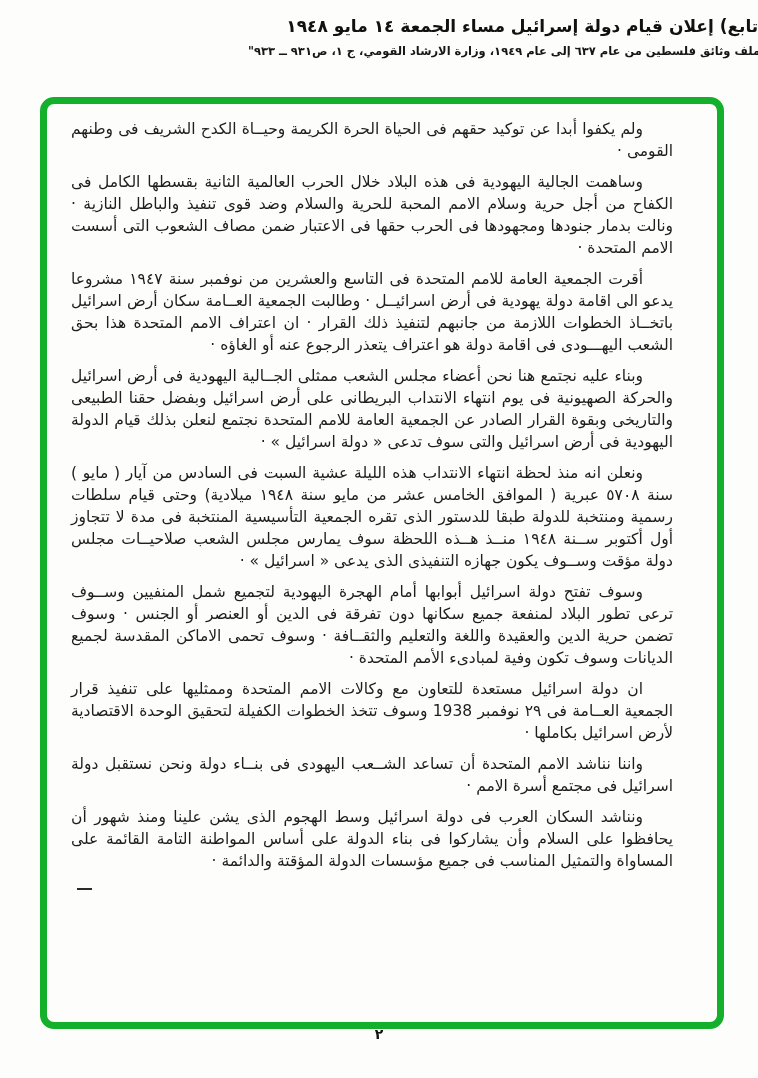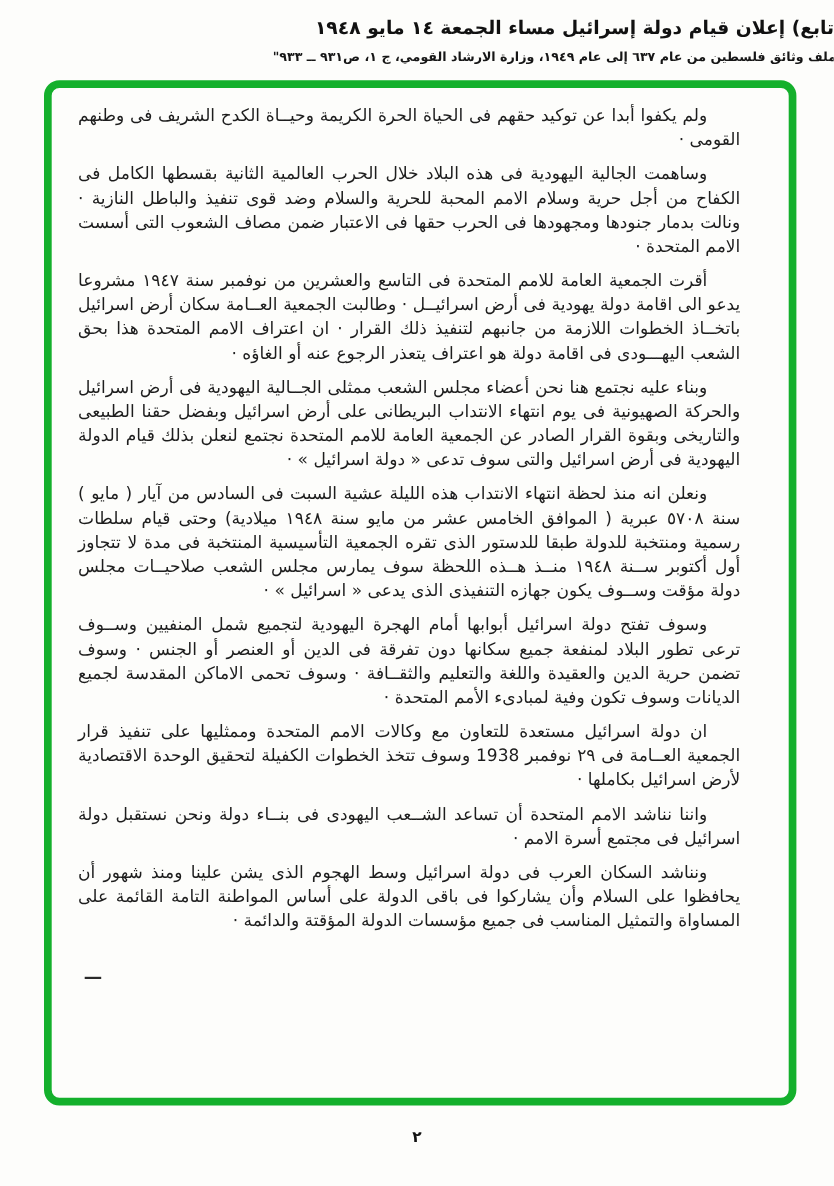--- a/index.html
+++ b/index.html
@@ -32,21 +32,21 @@
   }
   .doc-source {
     margin-top: 8px;
     font-size: 11.5px;
     font-weight: bold;
     color: #161616;
   }
   .green-box {
     position: absolute;
     left: 40px;
-    top: 73px;
+    top: 97px;
     width: 684px;
     height: 932px;
     border: 7px solid #14b02c;
     border-radius: 14px;
     background: transparent;
     padding: 14px 44px 10px 24px;
     overflow: hidden;
   }
   .body-text {
     direction: rtl;
@@ -101,21 +101,21 @@
         <p>وبناء عليه نجتمع هنا نحن أعضاء مجلس الشعب ممثلى الجــالية اليهودية فى أرض اسرائيل والحركة الصهيونية فى يوم انتهاء الانتداب البريطانى على أرض اسرائيل وبفضل حقنا الطبيعى والتاريخى وبقوة القرار الصادر عن الجمعية العامة للامم المتحدة نجتمع لنعلن بذلك قيام الدولة اليهودية فى أرض اسرائيل والتى سوف تدعى « دولة اسرائيل » ·</p>
 
         <p>ونعلن انه منذ لحظة انتهاء الانتداب هذه الليلة عشية السبت فى السادس من آيار ( مايو ) سنة ٥٧٠٨ عبرية ( الموافق الخامس عشر من مايو سنة ١٩٤٨ ميلادية) وحتى قيام سلطات رسمية ومنتخبة للدولة طبقا للدستور الذى تقره الجمعية التأسيسية المنتخبة فى مدة لا تتجاوز أول أكتوبر ســنة ١٩٤٨ منــذ هــذه اللحظة سوف يمارس مجلس الشعب صلاحيــات مجلس دولة مؤقت وســوف يكون جهازه التنفيذى الذى يدعى « اسرائيل » ·</p>
 
         <p>وسوف تفتح دولة اسرائيل أبوابها أمام الهجرة اليهودية لتجميع شمل المنفيين وســوف ترعى تطور البلاد لمنفعة جميع سكانها دون تفرقة فى الدين أو العنصر أو الجنس · وسوف تضمن حرية الدين والعقيدة واللغة والتعليم والثقــافة · وسوف تحمى الاماكن المقدسة لجميع الديانات وسوف تكون وفية لمبادىء الأمم المتحدة ·</p>
 
         <p>ان دولة اسرائيل مستعدة للتعاون مع وكالات الامم المتحدة وممثليها على تنفيذ قرار الجمعية العــامة فى ٢٩ نوفمبر 1938 وسوف تتخذ الخطوات الكفيلة لتحقيق الوحدة الاقتصادية لأرض اسرائيل بكاملها ·</p>
 
         <p>واننا نناشد الامم المتحدة أن تساعد الشــعب اليهودى فى بنــاء دولة ونحن نستقبل دولة اسرائيل فى مجتمع أسرة الامم ·</p>
 
-        <p>ونناشد السكان العرب فى دولة اسرائيل وسط الهجوم الذى يشن علينا ومنذ شهور أن يحافظوا على السلام وأن يشاركوا فى باقى الدولة على أساس المواطنة التامة القائمة على المساواة والتمثيل المناسب فى جميع مؤسسات الدولة المؤقتة والدائمة ·</p>
+        <p>ونناشد السكان العرب فى دولة اسرائيل وسط الهجوم الذى يشن علينا ومنذ شهور أن يحافظوا على السلام وأن يشاركوا فى بناء الدولة على أساس المواطنة التامة القائمة على المساواة والتمثيل المناسب فى جميع مؤسسات الدولة المؤقتة والدائمة ·</p>
       </div>
   </div>
 
   <div class="stray-dash"></div>
 
   <div class="page-number">٢</div>
 
 </div>
 
 </body></html>

